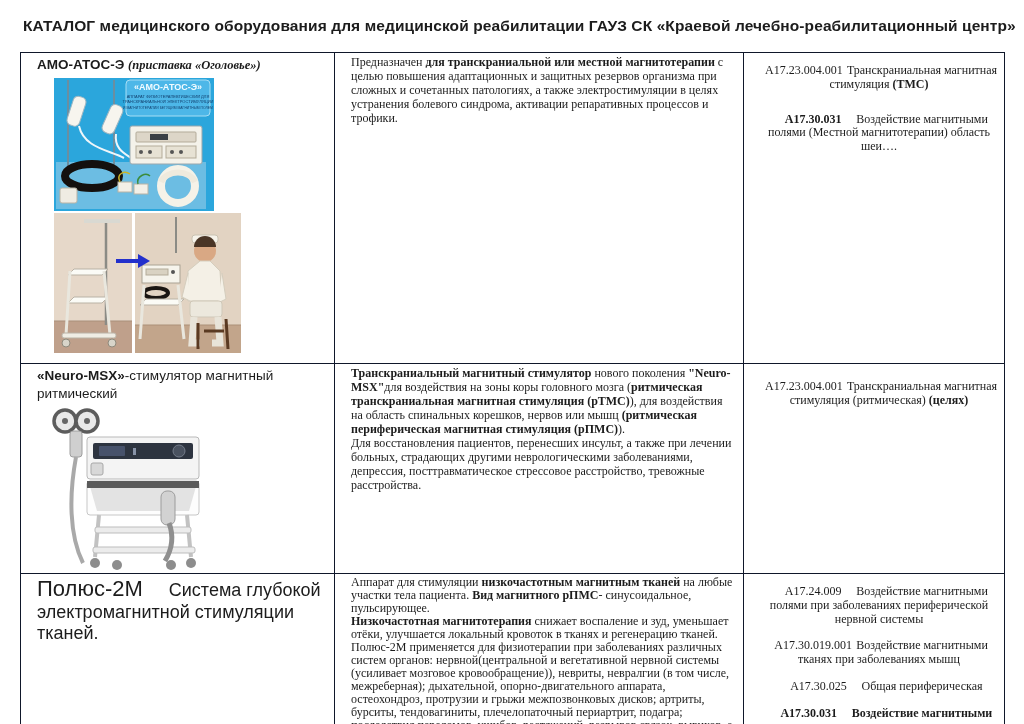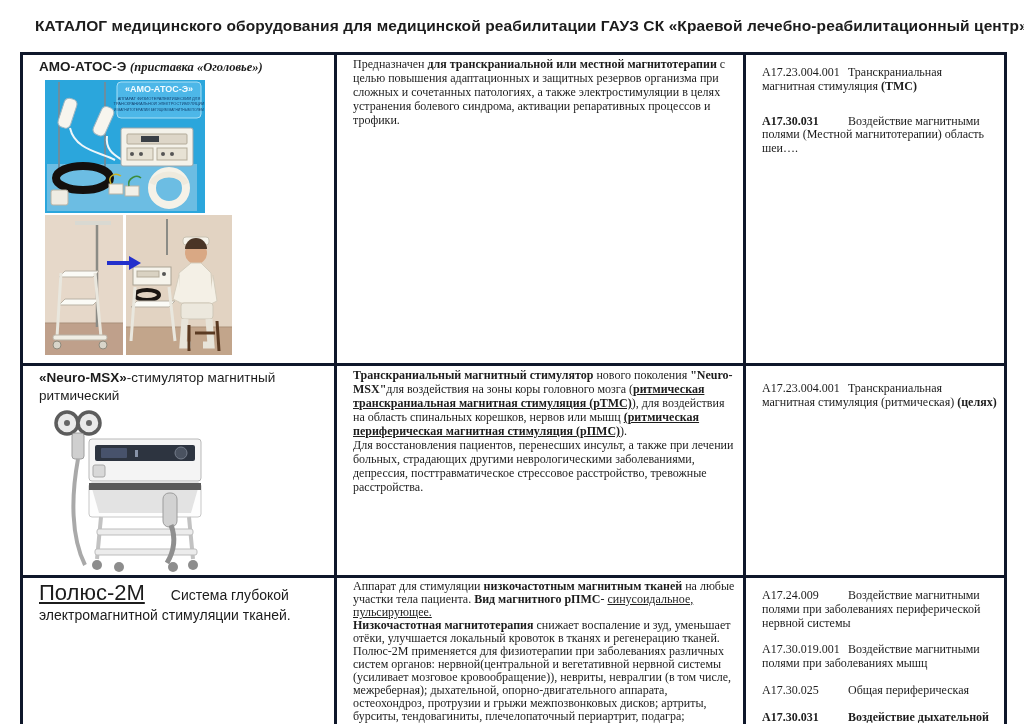--- a/index.html
+++ b/index.html
@@ -2,59 +2,59 @@
 <html><head>
 <meta charset="utf-8">
 <style>
   * { box-sizing: border-box; }
   html,body { margin:0; padding:0; }
   body {
     width:1024px; height:724px; background:#ffffff; overflow:hidden;
     font-family:"Liberation Serif", serif; color:#1c1c1c; position:relative;
   }
   .page-title {
-    position:absolute; left:35px; top:17px; width:985px;
+    position:absolute; left:23px; top:17px; width:985px;
     font-family:"Liberation Sans", sans-serif; font-weight:bold; font-size:15.5px;
     white-space:nowrap; letter-spacing:0.1px;
   }
   table.catalog {
     position:absolute; left:20px; top:52px; width:984px;
     border-collapse:collapse; table-layout:fixed;
   }
   td {
-    border:3px solid #0f172a; vertical-align:top; padding:2px 6px 2px 16px; overflow:hidden;
+    border:1px solid #0f172a; vertical-align:top; padding:2px 6px 2px 16px; overflow:hidden;
   }
   tr.r1 td { height:311px; }
   tr.r2 td { height:191px; }
   tr.r3 td { height:141px; }
 
   
   .name-cell { font-family:"Liberation Sans", sans-serif; }
   .nm-main   { font-weight:bold; font-size:13.5px; }
   .nm-note   { font-family:"Liberation Serif", serif; font-style:italic; font-weight:bold; font-size:12.5px; }
   .nm-rest   { font-size:13.5px; }
-  .nm-big    { font-size:22px; margin-right:26px;text-decoration:underline; }
-  .nm-sub    { font-size:14px; }
+  .nm-big    { font-size:22px; margin-right:26px; }
+  .nm-sub    { font-size:18px; }
 
   
   .desc { font-size:12px; line-height:14px; }
   .r3 .desc { line-height:13px; }
   .desc .para { margin:0; }
   .seg-b { font-weight:bold; }
-  .seg-u { text-decoration:underline; }
+  .seg-u { }
 
   
   .codes { font-size:12px; line-height:13.8px; padding-top:9px; }
-  .codes .para { margin:0 0 13px 0; }
+  .codes .para { margin:0 0 13px 0;text-align:center; }
   .codes-r1 .para { margin-bottom:21px; }
   .codes-r2 { padding-top:14px; }
   .seg-c { display:inline-block; min-width:86px; }
 
   
-  .collage { position:relative; margin-top:5px; margin-left:6px; }
+  .collage { position:relative; margin-top:5px; margin-left:17px; }
   .photo-pair { margin-top:2px; }
   svg { display:block; }
   .dev2 { margin-top:3px; margin-left:2px; }
 </style>
 </head>
 <body>
 
 <div class="page-title">КАТАЛОГ медицинского оборудования для медицинской реабилитации  ГАУЗ СК «Краевой лечебно-реабилитационный центр»</div>
 
 <table class="catalog">
@@ -254,20 +254,20 @@
     </td>
     <td>
       <div class="desc">
             <div class="para"><span>Аппарат для стимуляции </span><span class="seg-b">низкочастотным магнитным тканей</span><span> на любые участки тела пациента. </span><span class="seg-b">Вид магнитного рПМС</span><span>- </span><span class="seg-u">синусоидальное, пульсирующее.</span></div>
             <div class="para"><span class="seg-b">Низкочастотная магнитотерапия</span><span> снижает воспаление и зуд, уменьшает отёки, улучшается локальный кровоток в тканях и регенерацию тканей.  Полюс-2М применяется для физиотерапии при заболеваниях различных систем органов: нервной(центральной и вегетативной нервной системы (усиливает мозговое кровообращение)), невриты, невралгии (в том числе, межреберная); дыхательной, опорно-двигательного аппарата, остеохондроз, протрузии и грыжи межпозвонковых дисков; артриты, бурситы, тендовагиниты, плечелопаточный периартрит, подагра; последствия переломов, ушибов, растяжений, разрывов связок, вывихов, а также при гипертонической болезни, заболеваниях периферических сосудов и</span></div>
           </div>
     </td>
     <td>
       <div class="codes codes-r3">
             <div class="para"><span class="seg-c">A17.24.009</span><span>Воздействие магнитными полями при заболеваниях периферической нервной системы</span></div>
-            <div class="para"><span class="seg-c">A17.30.019.001</span><span>Воздействие магнитными полями при заболеваниях мышц</span></div>
+            <div class="para"><span class="seg-c">A17.30.019.001</span><span>Воздействие магнитными тканях при заболеваниях мышц</span></div>
             <div class="para"><span class="seg-c">A17.30.025</span><span>Общая периферическая</span></div>
-            <div class="para"><span class="seg-b seg-c">А17.30.031</span><span class="seg-b">Воздействие дыхательной</span></div>
+            <div class="para"><span class="seg-b seg-c">А17.30.031</span><span class="seg-b">Воздействие магнитными</span></div>
           </div>
     </td>
   </tr>
 </tbody>
   </table>
 
 </body></html>

